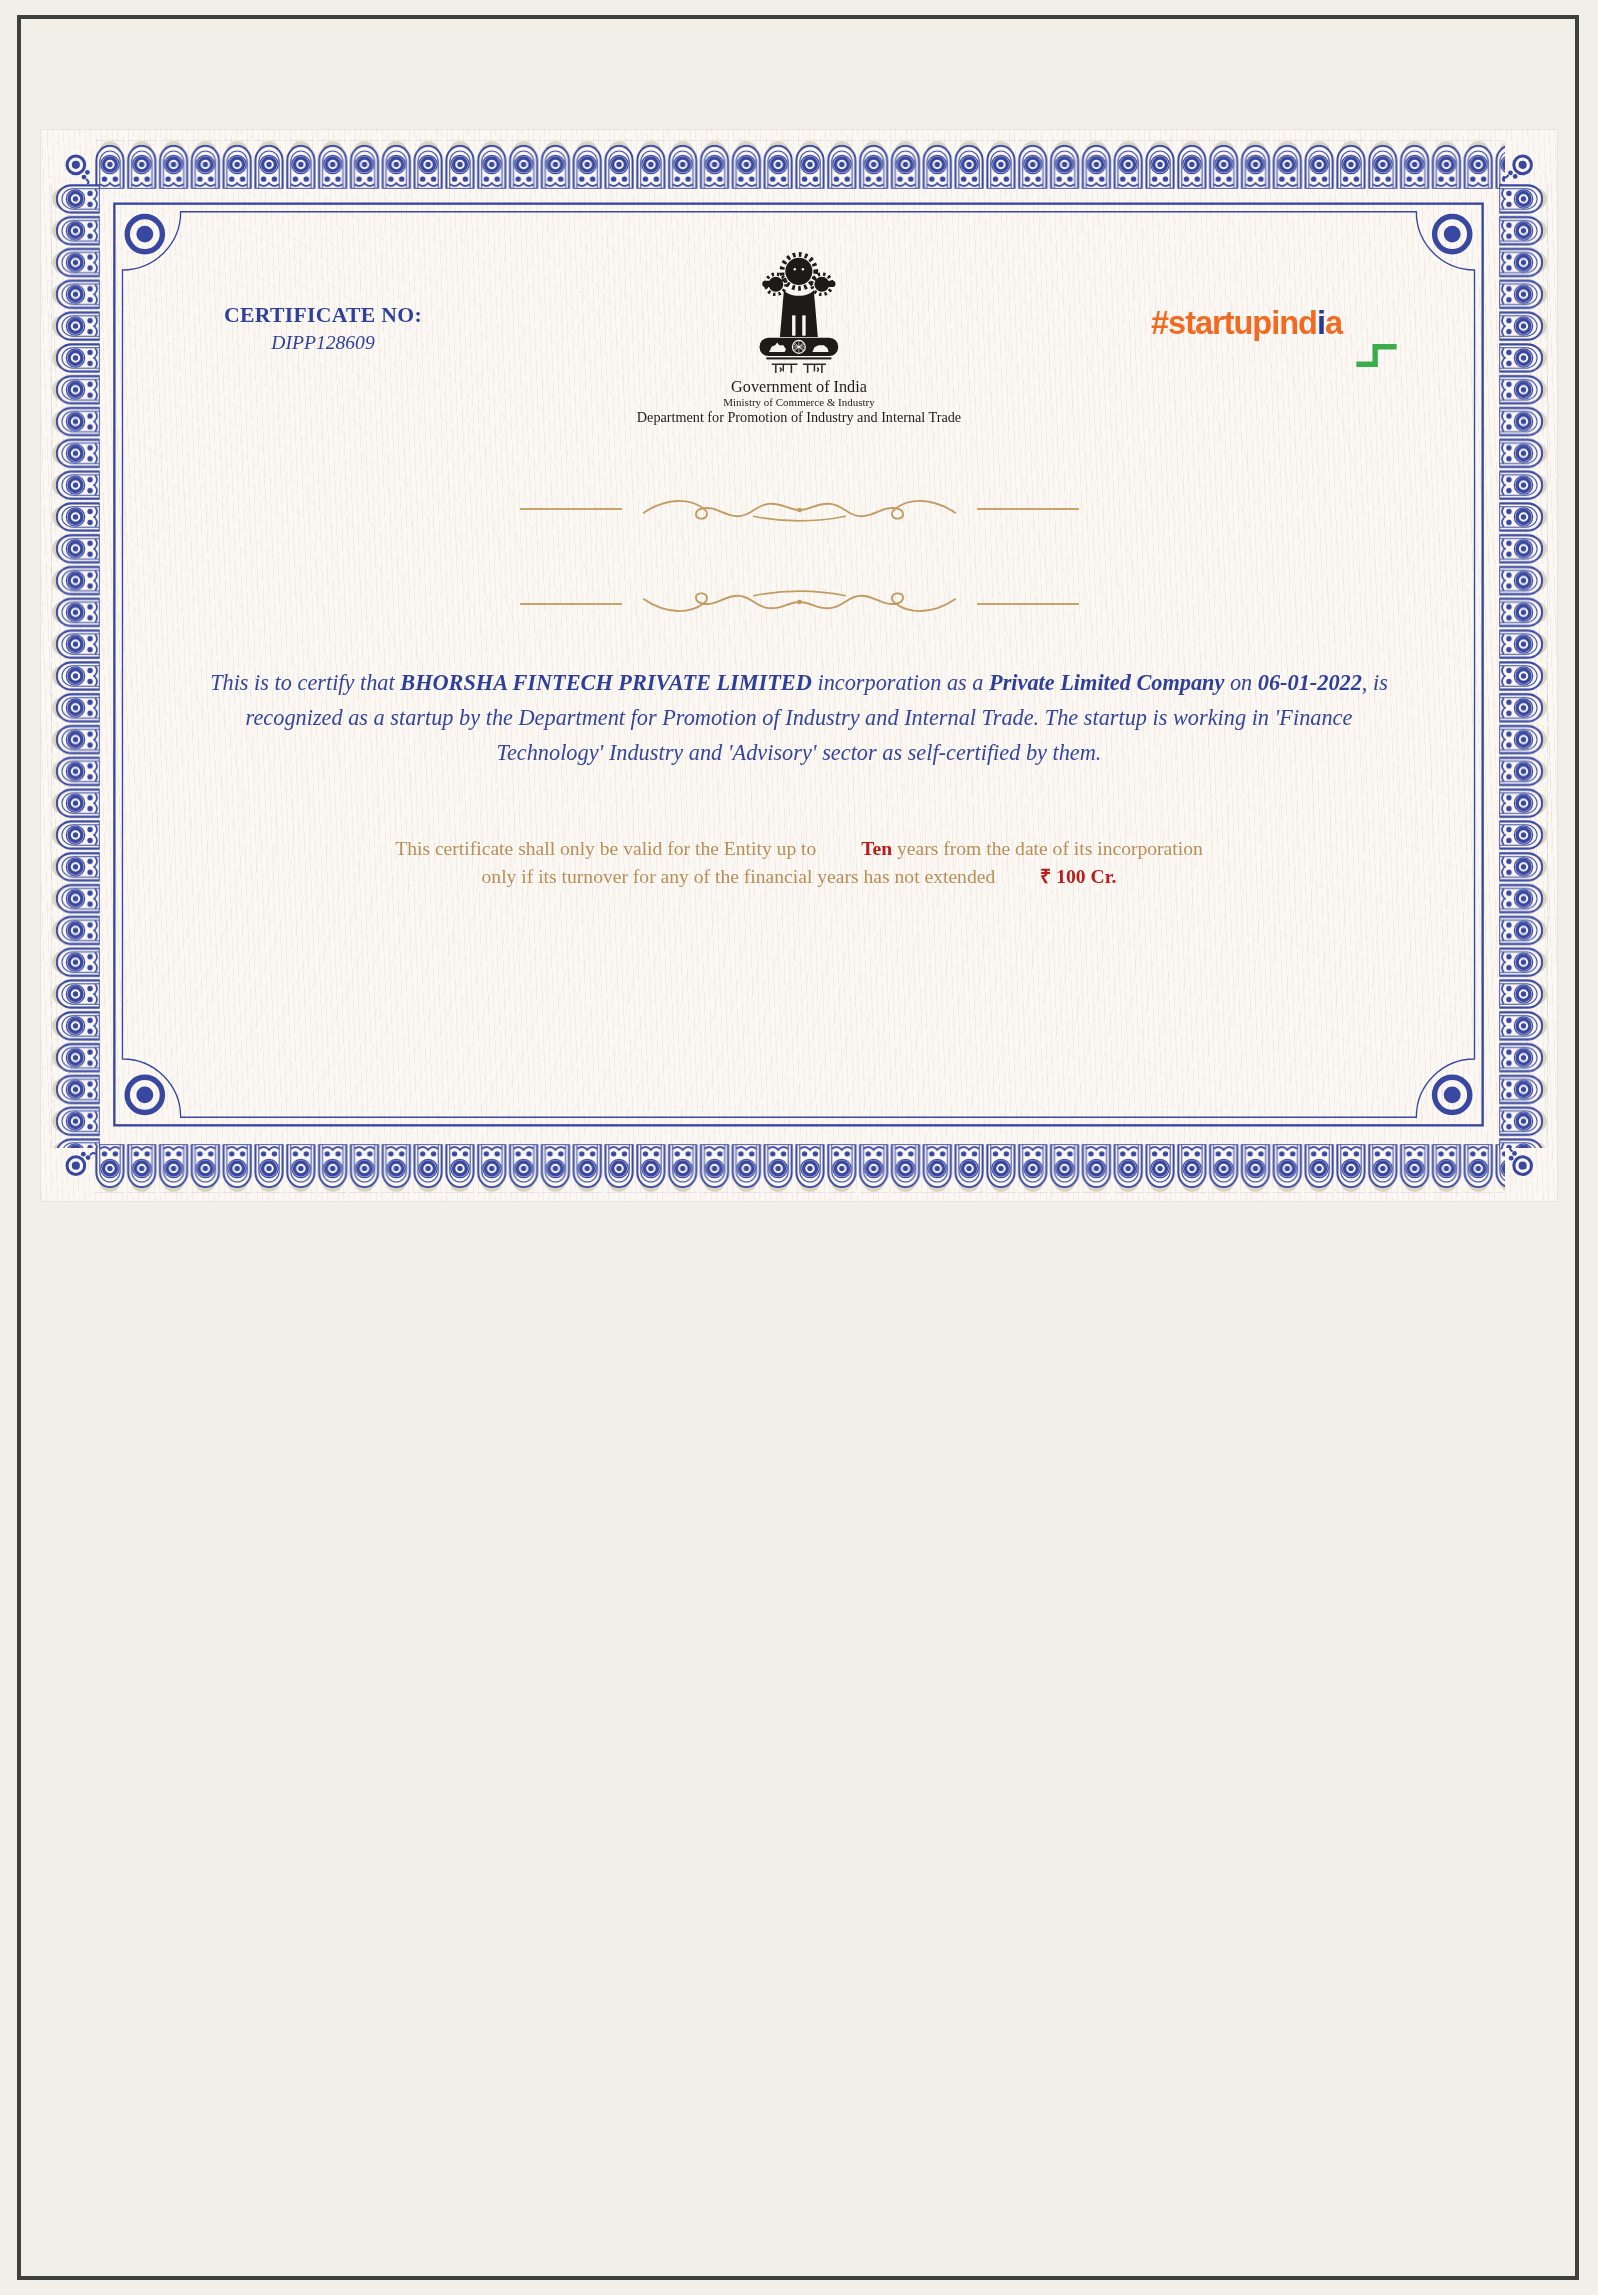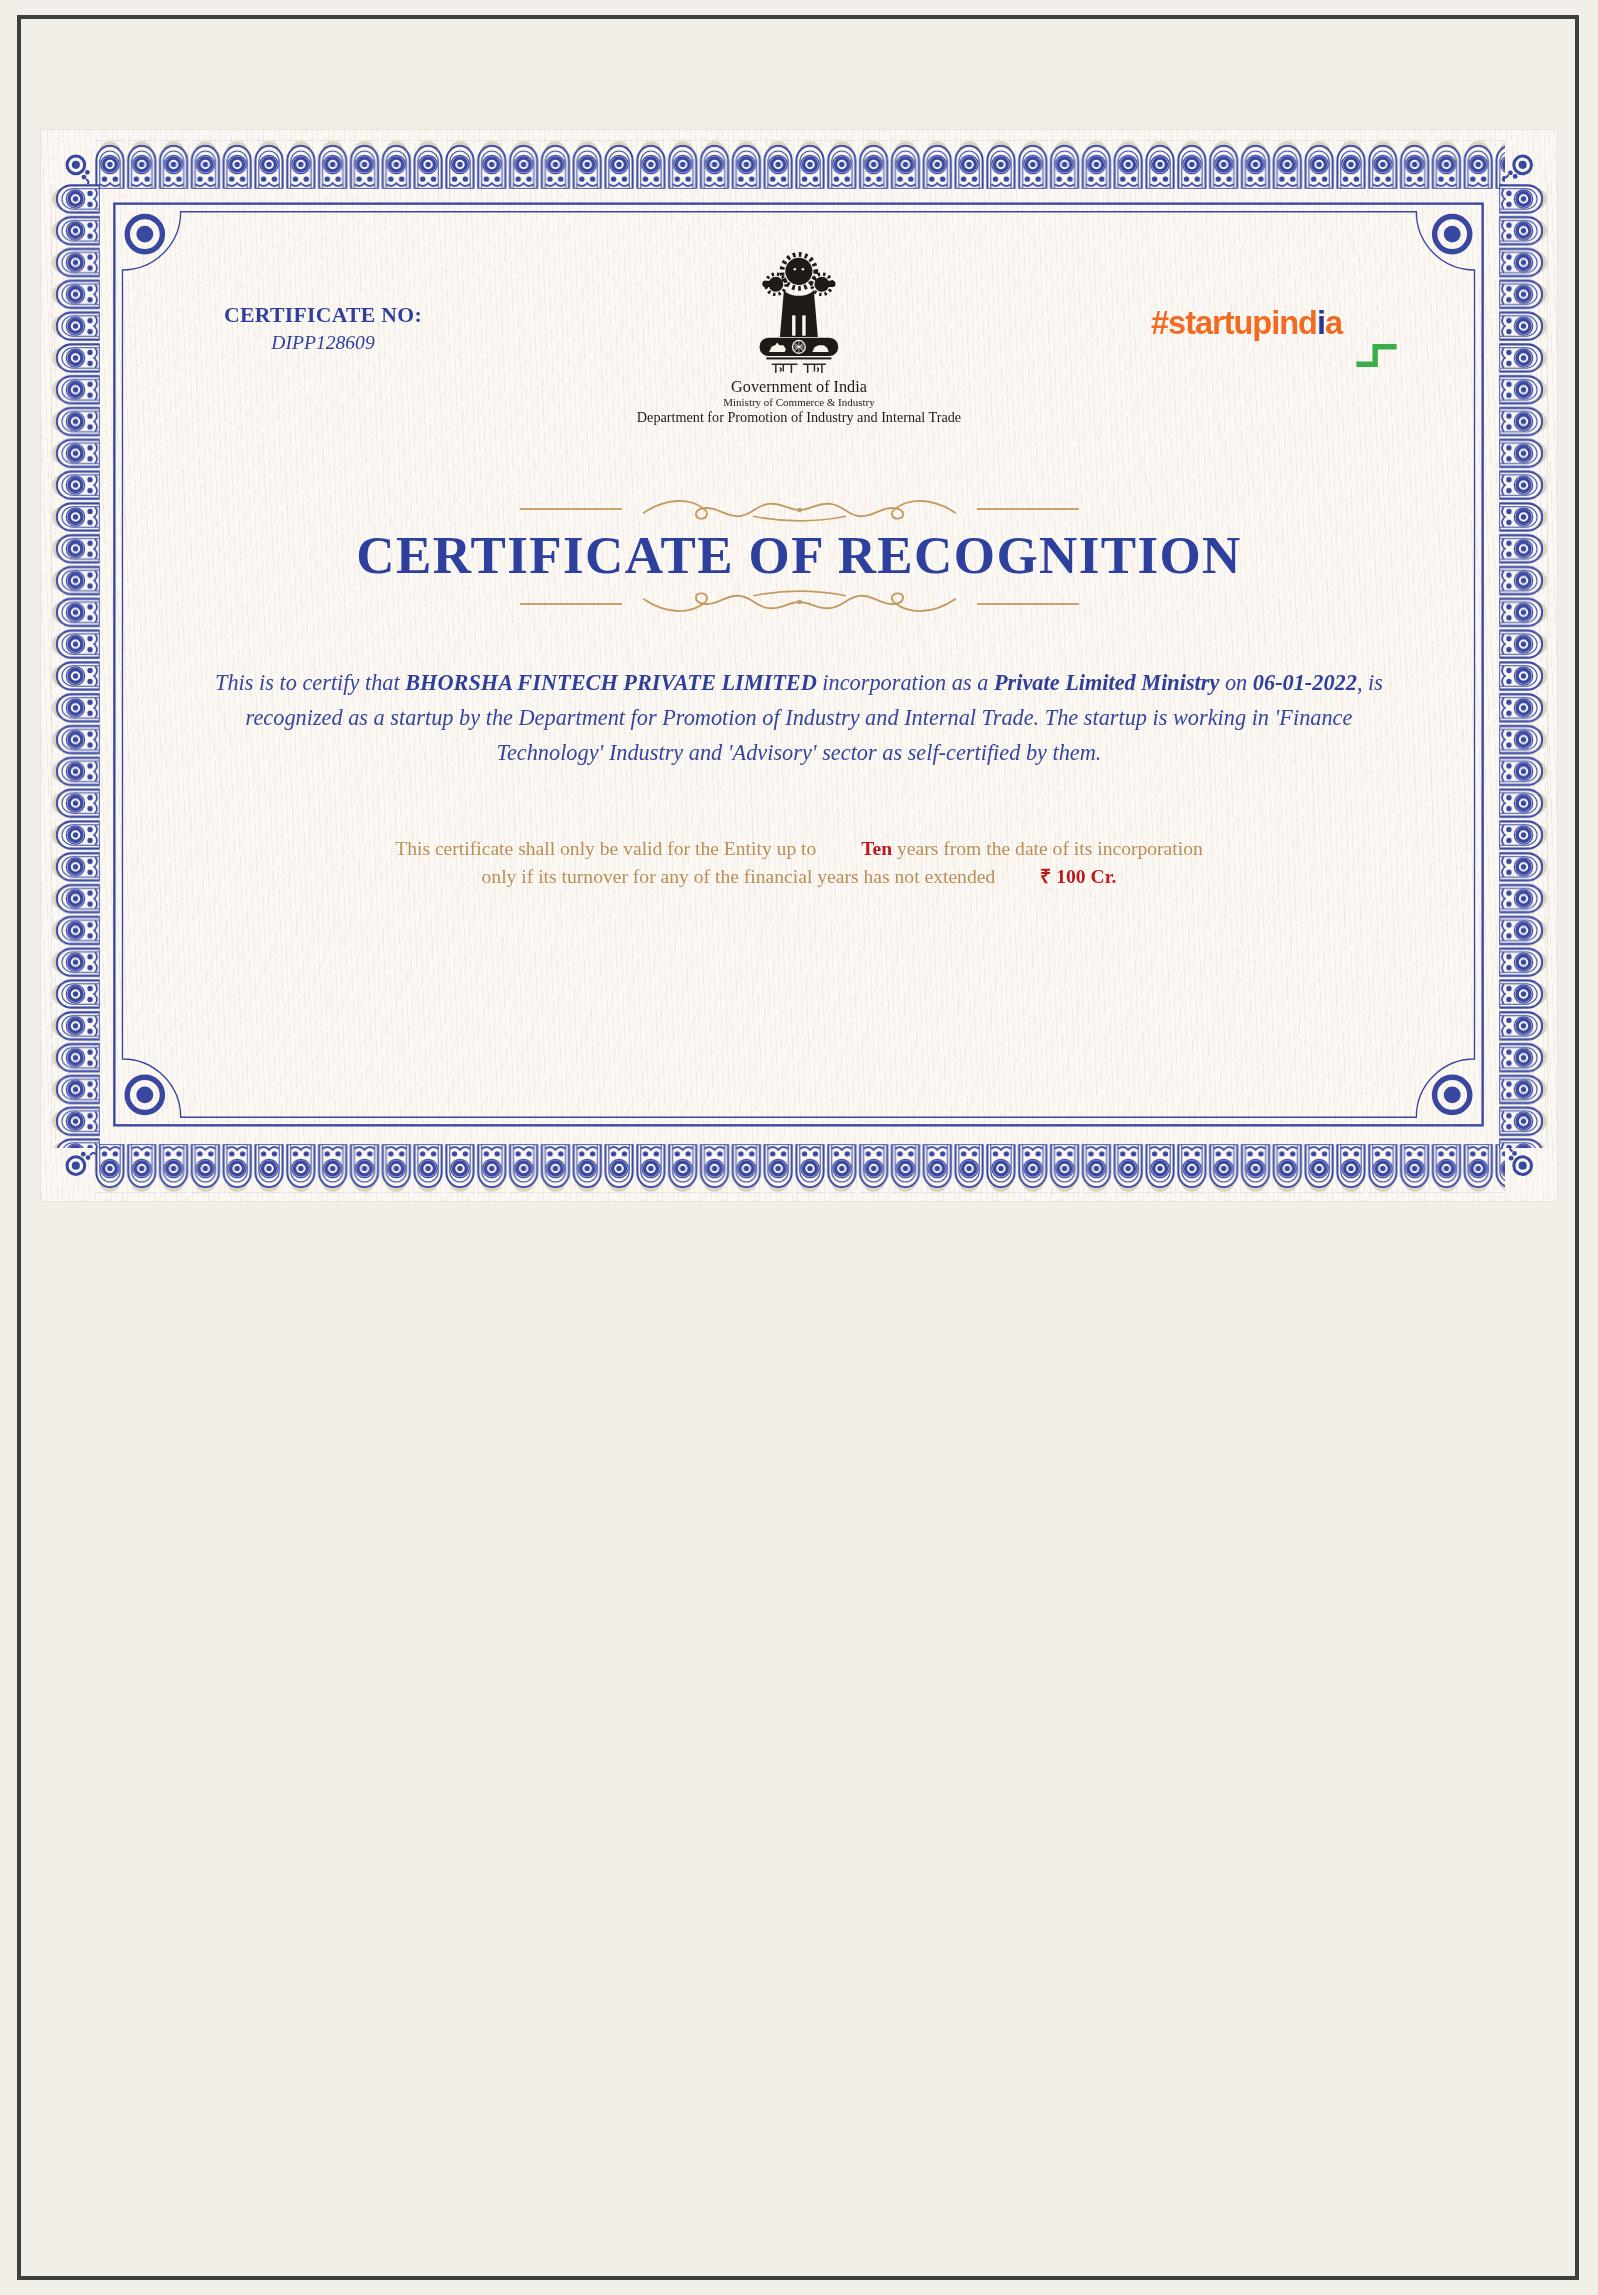--- a/index.html
+++ b/index.html
@@ -245,34 +245,33 @@
     <div class="flourish-row flourish-top">
       <div class="flourish-line"></div>
       <svg width="325" height="31" viewBox="0 0 420 40">
         <path d="M8,26 C40,4 70,8 86,20 C94,26 90,34 82,33 C74,32 74,22 84,20 C102,16 112,30 130,30 C148,30 152,16 170,14 C186,12 196,22 210,22 C224,22 234,12 250,14 C268,16 272,30 290,30 C308,30 318,16 336,20 C346,22 346,32 338,33 C330,34 326,26 334,20 C350,8 380,4 412,26" stroke="#C49A63" stroke-width="2.4" fill="none"></path>
         <circle cx="210" cy="22" r="3" fill="#C49A63"></circle>
         <path d="M150,30 Q210,42 270,30" stroke="#C49A63" stroke-width="2" fill="none"></path>
       </svg>
       <div class="flourish-line"></div>
     </div>
 
-    <div class="title">CERTIFICATE OF RECOGNITION</div>
 
     <div class="flourish-row flourish-bottom">
       <div class="flourish-line"></div>
       <svg width="325" height="31" viewBox="0 0 420 40" style="transform:scaleY(-1);">
         <path d="M8,26 C40,4 70,8 86,20 C94,26 90,34 82,33 C74,32 74,22 84,20 C102,16 112,30 130,30 C148,30 152,16 170,14 C186,12 196,22 210,22 C224,22 234,12 250,14 C268,16 272,30 290,30 C308,30 318,16 336,20 C346,22 346,32 338,33 C330,34 326,26 334,20 C350,8 380,4 412,26" stroke="#C49A63" stroke-width="2.4" fill="none"></path>
         <circle cx="210" cy="22" r="3" fill="#C49A63"></circle>
         <path d="M150,30 Q210,42 270,30" stroke="#C49A63" stroke-width="2" fill="none"></path>
       </svg>
       <div class="flourish-line"></div>
     </div>
 
     <div class="certify">
-      <span>This is to certify that </span><b>BHORSHA FINTECH PRIVATE LIMITED</b><span> incorporation as a </span><b>Private Limited Ministry</b><span> on </span><b>06-01-2022</b><span>, is recognized as a startup by the Department for Promotion of Industry and Internal Trade. The startup is working in 'Finance Technology' Industry and 'Advisory' sector as self-certified by them.</span>
+      <span>This is to certify that </span><b>BHORSHA FINTECH PRIVATE LIMITED</b><span> incorporation as a </span><b>Private Limited Company</b><span> on </span><b>06-01-2022</b><span>, is recognized as a startup by the Department for Promotion of Industry and Internal Trade. The startup is working in 'Finance Technology' Industry and 'Advisory' sector as self-certified by them.</span>
     </div>
 
     <div class="validity">
       <div>
         <span>This certificate shall only be valid for the Entity up to </span><b>Ten</b><span> years from the date of its incorporation</span>
       </div>
       <div>
         <span>only if its turnover for any of the financial years has not extended </span><b>₹ 100 Cr.</b>
       </div>
     </div>

